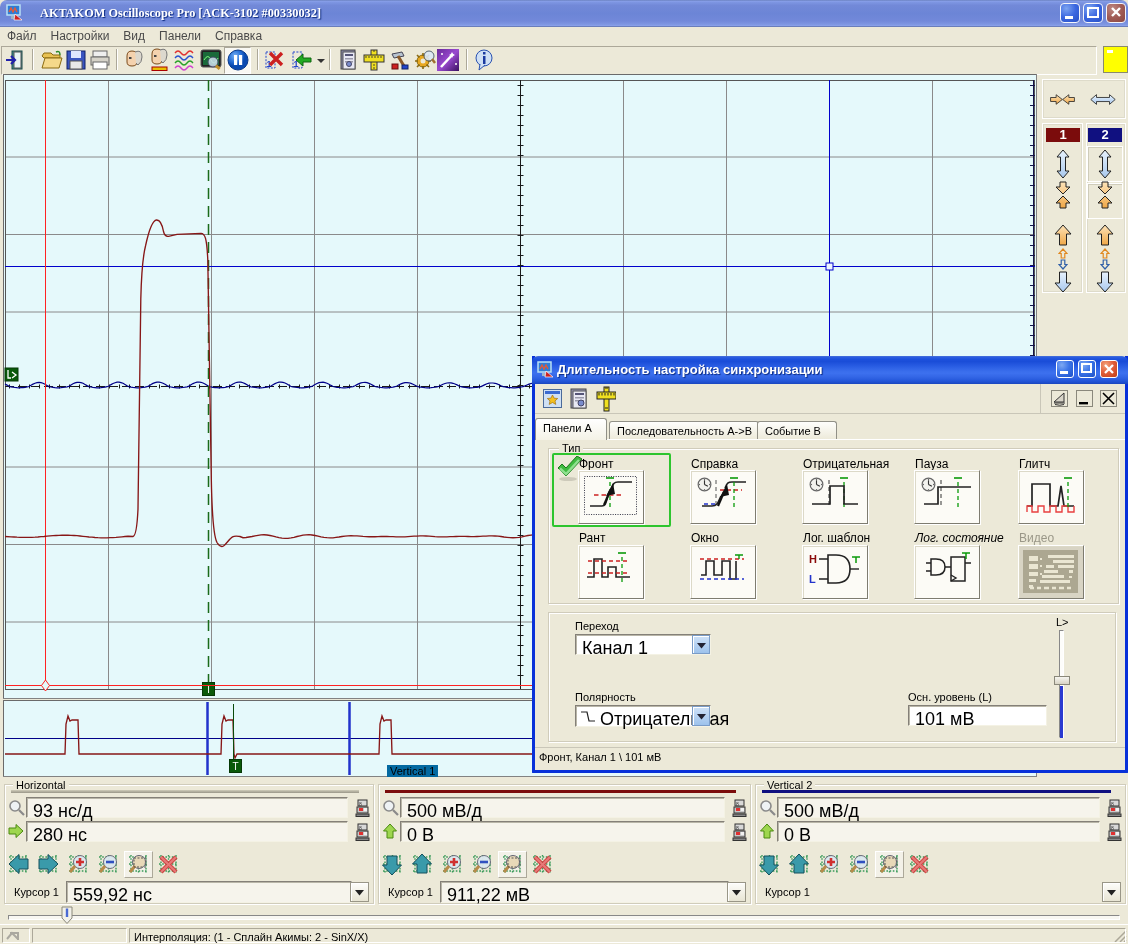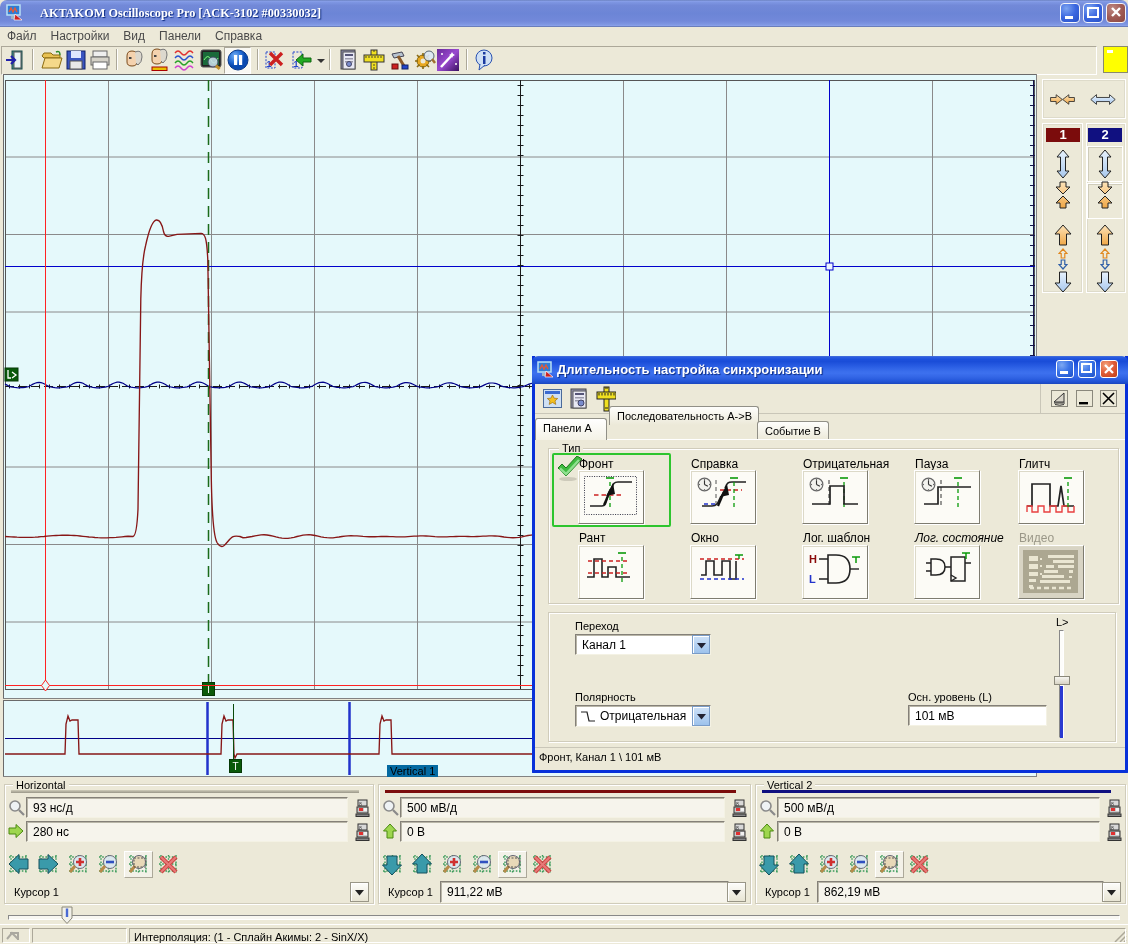--- a/index.html
+++ b/index.html
@@ -23,21 +23,21 @@
 .tbwell{position:absolute;left:1px;top:1px;width:1096px;height:29px;
  border:1px solid; border-color:#aca899 #fff #fff #aca899;background:#ece9d8;}
 .tico{position:absolute;top:3px;width:24px;height:24px;}
 .tsep{position:absolute;top:4px;width:2px;height:21px;border-left:1px solid #aca899;border-right:1px solid #fff;}
 #ybtn{left:1103px;top:1px;width:25px;height:27px;background:#ffff00;border:1px solid #898a6e;}
 #ybtn:after{content:"";position:absolute;left:3px;top:3px;width:6px;height:3px;background:#fff;}
 
 .gbox{position:absolute;border:1px solid #d0ccbb;border-radius:0;
  box-shadow:inset 1px 1px 0 #fff, 1px 1px 0 #fff;background:#ece9d8;}
 .field{position:absolute;background:#f6f4ec;border:1px solid;border-color:#848078 #f4f2e4 #f4f2e4 #848078;
- box-shadow:inset 1px 1px 0 #b9b6a8;font-size:12px;text-decoration:underline;}
+ box-shadow:inset 1px 1px 0 #b9b6a8;font-size:18px;text-decoration:underline;}
 .field span{position:absolute;left:6px;top:3px;white-space:nowrap;}
 .ddbtn{position:absolute;width:17px;background:linear-gradient(to bottom,#fdfdfa,#e8e5d4);
  border:1px solid #999687;box-shadow:inset 1px 1px 0 #fff;}
 .ddbtn svg{position:absolute;left:4px;top:7px;}
 .lbl{position:absolute;white-space:nowrap;font-size:11px;}
 
 #dlg{left:532px;top:356px;width:596px;height:417px;background:#ece9d8;
  border:3px solid #0831d9;border-top:none;border-radius:0 0 1px 1px;}
 #dlgtitle{position:absolute;left:-3px;top:0;width:596px;height:28px;border-radius:6px 6px 0 0;
  background:linear-gradient(to bottom,#4a72d8 0%,#2a5ce0 5%,#1c50dc 12%,#1a4dd8 20%,#2a5ee4 38%,#3a6eec 55%,#3c70ee 62%,#3366e6 75%,#2558da 88%,#1f50d0 94%,#1a46bc 100%);}
@@ -364,20 +364,23 @@
       <circle cx="13" cy="9" r="6.5" fill="#e8d8b8" stroke="#667"></circle>
       <path d="M9 13 L4 19" stroke="#b88a4a" stroke-width="3"></path>
       <rect x="8" y="5" width="12" height="9" fill="none" stroke="#555" stroke-dasharray="2 1.5"></rect>
     </svg>
     <svg class="abs" style="left:156px;top:853px" width="25" height="23">
       <path d="M3 4 H22 M3 11 H22 M3 18 H22 M5 2 V21 M12.5 2 V21 M20 2 V21" stroke="#3a9a5a" stroke-width="1.4" stroke-dasharray="1.6 1.6" fill="none"></path>
       <path d="M5 4 L20 19 M20 4 L5 19" stroke="#cc3030" stroke-width="4.4" opacity="0.85"></path>
       <path d="M5 4 L20 19 M20 4 L5 19" stroke="#e87878" stroke-width="2"></path>
     </svg>
     <div class="lbl" style="left:14px;top:886px">Курсор 1</div>
+    <div class="field" style="left:66px;top:881px;width:286px;height:22px">
+      <span>559,92 нс</span>
+    </div>
     <div class="ddbtn" style="left:350px;top:882px;width:19px;height:20px">
       <svg width="10" height="6">
         <path d="M0 0 h9 l-4.5 5.5 z" fill="#222"></path>
       </svg>
     </div>
 <div class="gbox" style="left:378px;top:784px;width:373px;height:120px"></div>
     <div class="lbl" style="left:387px;top:765px;background:#0369a1;padding:0 3px">Vertical 1</div>
     <div class="abs" style="left:385px;top:790px;width:351px;height:3px;background:#7b0c0c"></div>
     <svg class="abs" style="left:382px;top:799px" width="17" height="18">
       <circle cx="7" cy="7" r="5" fill="#eef2f4" stroke="#8a8a8a" stroke-width="1.6"></circle>
@@ -507,23 +510,20 @@
       <circle cx="13" cy="9" r="6.5" fill="#e8d8b8" stroke="#667"></circle>
       <path d="M9 13 L4 19" stroke="#b88a4a" stroke-width="3"></path>
       <rect x="8" y="5" width="12" height="9" fill="none" stroke="#555" stroke-dasharray="2 1.5"></rect>
     </svg>
     <svg class="abs" style="left:907px;top:853px" width="25" height="23">
       <path d="M3 4 H22 M3 11 H22 M3 18 H22 M5 2 V21 M12.5 2 V21 M20 2 V21" stroke="#3a9a5a" stroke-width="1.4" stroke-dasharray="1.6 1.6" fill="none"></path>
       <path d="M5 4 L20 19 M20 4 L5 19" stroke="#cc3030" stroke-width="4.4" opacity="0.85"></path>
       <path d="M5 4 L20 19 M20 4 L5 19" stroke="#e87878" stroke-width="2"></path>
     </svg>
     <div class="lbl" style="left:765px;top:886px">Курсор 1</div>
-    <div class="field" style="left:817px;top:881px;width:287px;height:22px">
-      <span>862,19 мВ</span>
-    </div>
     <div class="ddbtn" style="left:1102px;top:882px;width:19px;height:20px">
       <svg width="10" height="6">
         <path d="M0 0 h9 l-4.5 5.5 z" fill="#222"></path>
       </svg>
     </div>
 <div class="abs" style="left:8px;top:915px;width:1112px;height:5px;background:#f8f7f2;border:1px solid;border-color:#888 #fff #fff #888"></div>
 <svg class="abs" style="left:61px;top:906px" width="13" height="19">
 <path d="M1 1 H11 V12 L6 17.5 L1 12 Z" fill="#f2f1ea" stroke="#8a887a"></path>
 <path d="M6 2.5 V11" stroke="#4a6ad4" stroke-width="2.4"></path>
     </svg>
@@ -581,22 +581,22 @@
           <path d="M2 11 L12 2 V11 Z" fill="#d8d4c8" stroke="#333"></path>
           <path d="M2 12 h11 M3 13.5 q5 1.5 9 0" stroke="#333" fill="none"></path>
         </svg></div>
       <div class="flatbtn" style="left:541px;top:34px"><svg width="15" height="15">
           <rect x="2" y="11" width="9" height="2.4" fill="#000"></rect>
         </svg></div>
       <div class="flatbtn" style="left:565px;top:34px"><svg width="15" height="15">
           <path d="M2 2 L13 13 M13 2 L2 13" stroke="#000" stroke-width="1.6"></path>
         </svg></div>
       <div class="tab" style="left:0px;top:62px;width:72px;height:22px;background:linear-gradient(to bottom,#fff,#f4f2e6);z-index:2">Панели А</div>
-      <div class="tab" style="left:74px;top:50px;width:150px;height:19px;white-space:nowrap;overflow:hidden">Последовательность A-&gt;B</div>
-      <div class="tab" style="left:222px;top:65px;width:72px;height:19px;white-space:nowrap">Событие B</div>
+      <div class="tab" style="left:74px;top:65px;width:150px;height:19px;white-space:nowrap;overflow:hidden">Последовательность A-&gt;B</div>
+      <div class="tab" style="left:222px;top:65px;width:80px;height:19px;white-space:nowrap">Событие B</div>
       <div class="abs" style="left:0;top:83px;width:590px;height:1px;background:#fff"></div>
       <div class="gbox" style="left:13px;top:92px;width:571px;height:156px"></div>
       <div class="lbl" style="left:24px;top:86px;background:#ece9d8;padding:0 3px">Тип</div>
       <div class="abs" style="left:17px;top:97px;width:119px;height:74px;border:2px solid #2ec52e;border-radius:2px"></div>
       <svg class="abs" style="left:20px;top:100px" width="30" height="26">
 <path d="M3 12 L11 20 L27 3 L22 0 L11 12 L7 8 Z" fill="#3fba3f" stroke="#1a7a1a"></path>
 <path d="M5 12.5 L11 18 L24 4" stroke="#8fe08f" stroke-width="2.5" fill="none"></path>
 <ellipse cx="13" cy="23" rx="9" ry="2" fill="#b9b6a6" opacity="0.6"></ellipse>
       </svg>
       <div class="trglab" style="left:44px;top:101px">Фронт</div>

